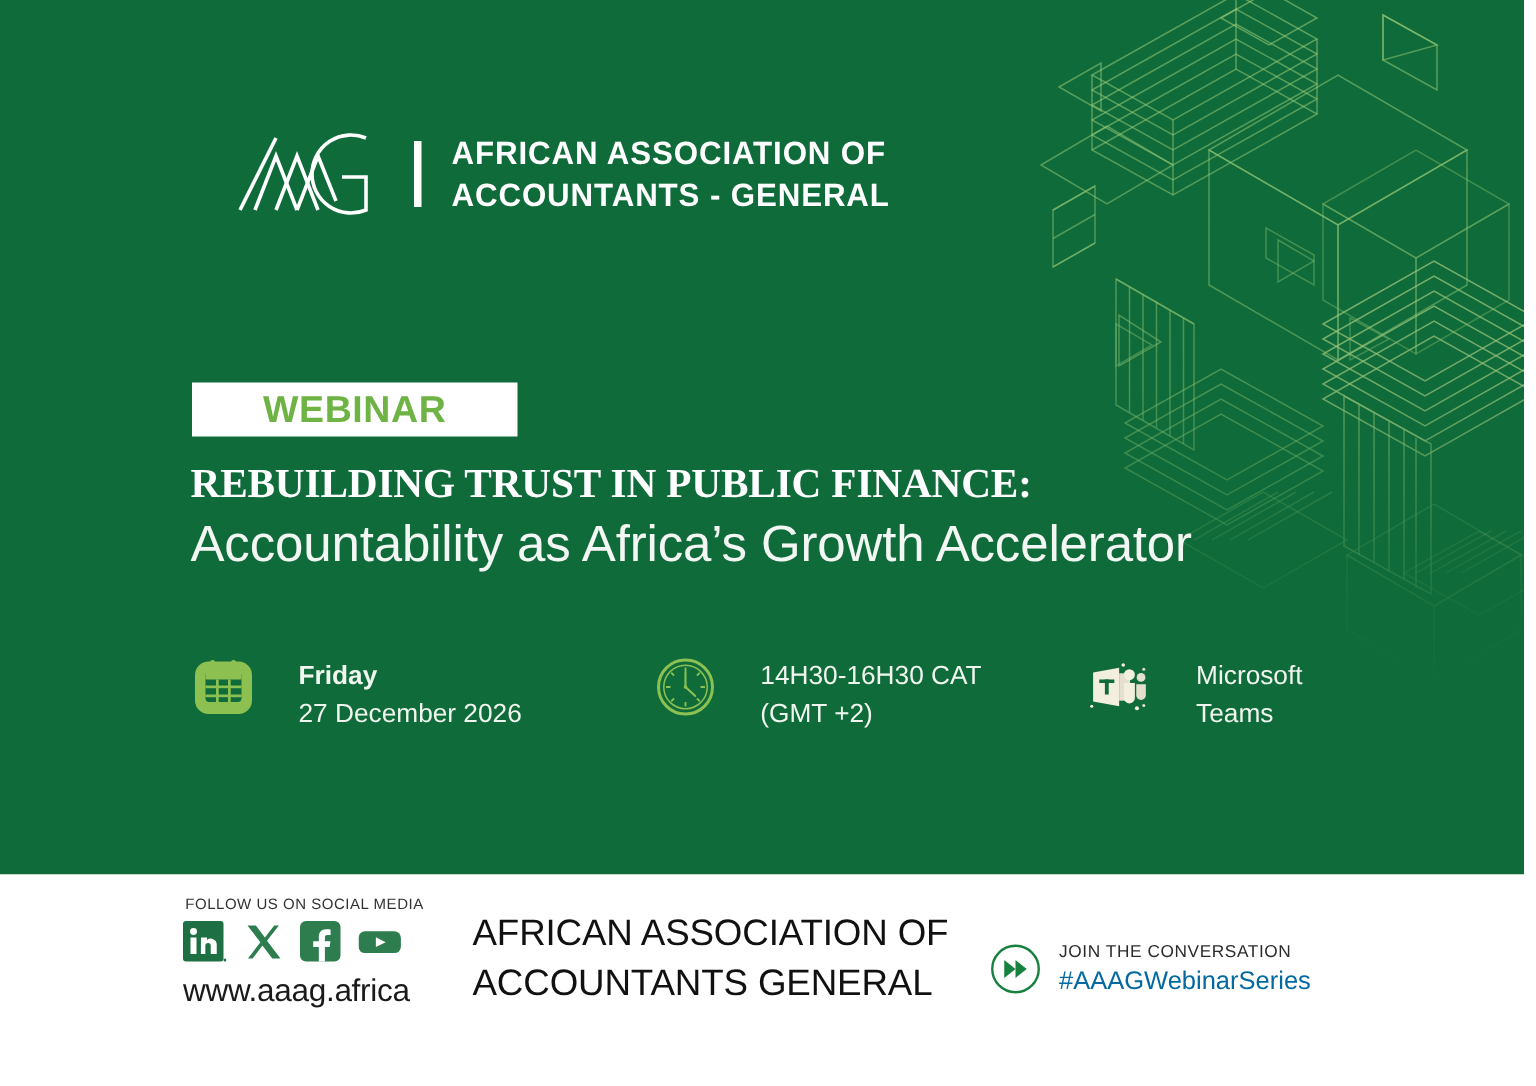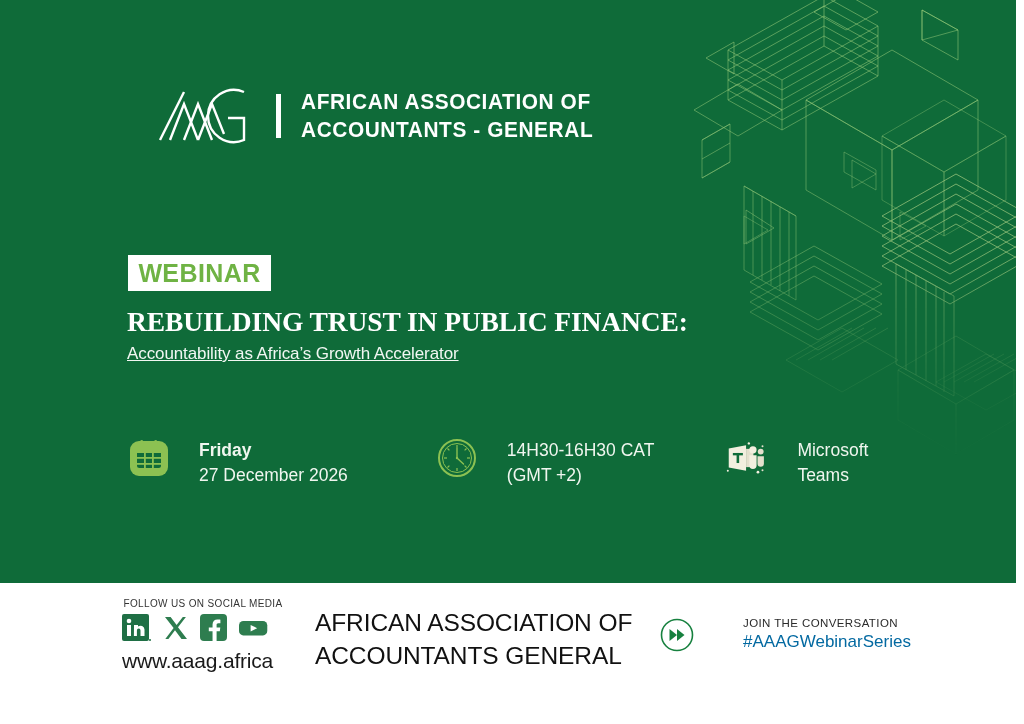--- a/index.html
+++ b/index.html
@@ -69,21 +69,21 @@
     white-space: pre-line;
     transform: scaleX(0.97);
     transform-origin: left center;
   }
 
   
   .badge {
     position: absolute;
     left: 128px;
     top: 255px;
-    width: 143px;
+    width: 217px;
     height: 36px;
     background: #ffffff;
     display: flex;
     align-items: center;
     justify-content: center;
   }
   .badge span {
     color: #6fb344;
     font-weight: bold;
     font-size: 25px;
@@ -101,24 +101,23 @@
     letter-spacing: -0.1px;
     white-space: nowrap;
     font-family: Liberation Serif, serif;
   }
   .title-sub {
     position: absolute;
     left: 127px;
     top: 344px;
     color: #f2f7f3;
     font-weight: normal;
-    font-size: 17px;
+    font-size: 34px;
     letter-spacing: -0.1px;
     white-space: nowrap;
-    text-decoration: underline;
   }
 
   
   .details {
     position: absolute;
     left: 128px;
     top: 437px;
     display: flex;
     align-items: flex-start;
   }
@@ -190,24 +189,23 @@
     top: 24px;
     color: #111111;
     font-size: 24.5px;
     line-height: 1.33;
     white-space: pre-line;
     letter-spacing: -0.1px;
   }
   .convo {
     position: absolute;
     left: 660px;
-    top: 34px;
-    display: flex;
-    align-items: flex-end;
-    gap: 37px;
+    top: 46px;
+    display: flex;
+    align-items: flex-start;
   }
   .convo-icon {
     width: 34px;
     height: 34px;
     flex: none;
     margin-right: 12px;
   }
   .convo-label {
     color: #2b2b2b;
     font-size: 11.5px;

